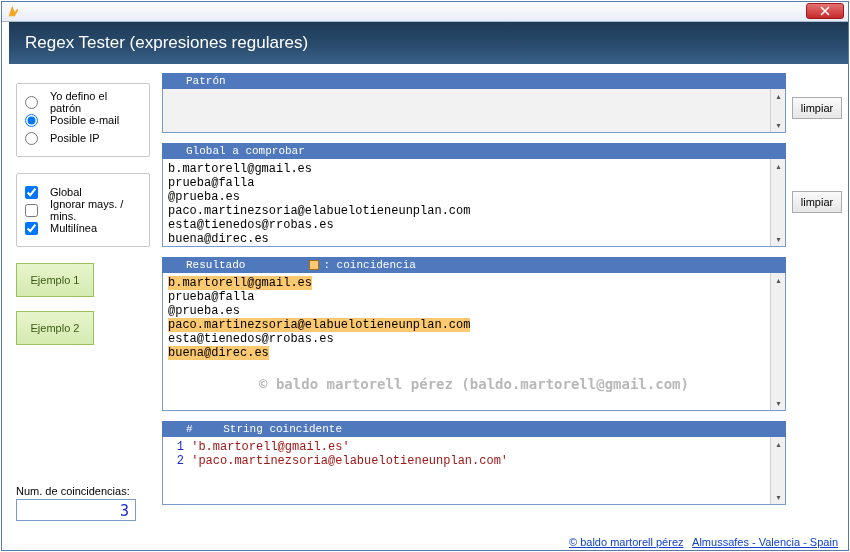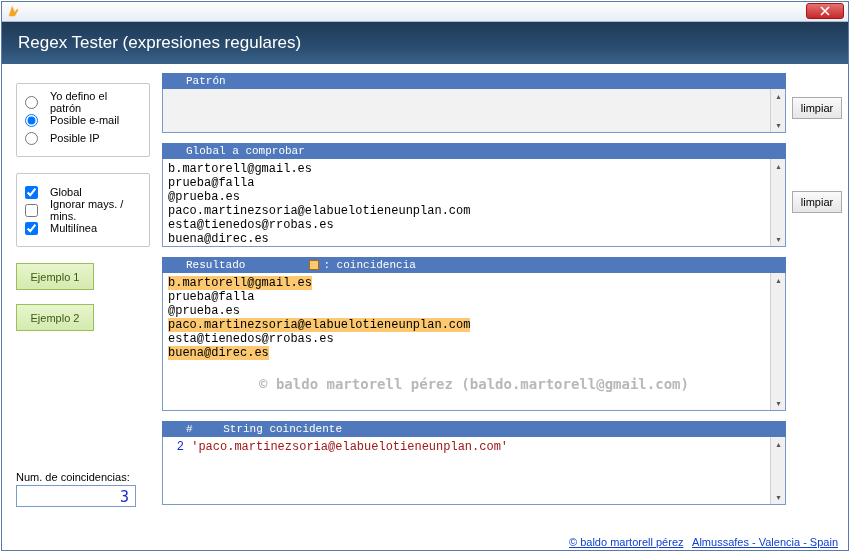--- a/index.html
+++ b/index.html
@@ -4,27 +4,27 @@
 <style>
 * { box-sizing: border-box; margin: 0; padding: 0; }
 body { font-family: "Segoe UI", Tahoma, sans-serif; font-size: 11px; background: #fff; width: 850px; height: 552px; overflow: hidden; position: relative; }
 .window { border: 1px solid #5a7aa8; width: 848px; height: 550px; margin: 1px; position: relative; background: #fff; }
 .titlebar { height: 20px; background: linear-gradient(#fdfdfd,#e8eef7); border-bottom: 1px solid #a8bad0; position: relative; }
 .titlebar-left { position: absolute; left: 4px; top: 2px; display: flex; align-items: center; gap: 4px; }
 .app-icon { width: 14px; height: 14px; }
 .titlebar-right { position: absolute; right: 4px; top: 1px; display: flex; gap: 2px; }
 .close-btn { width: 38px; height: 16px; background: linear-gradient(#e57373,#c62828); border: 1px solid #a01818; border-radius: 3px; display: flex; align-items: center; justify-content: center; cursor: pointer; }
 .close-x { width: 10px; height: 10px; stroke: #fff; stroke-width: 1.6; }
-.header-bar { height: 42px; background: linear-gradient(#1f3a56,#2a4d70 60%,#3a6288); color: #fff; display: flex; align-items: center; padding-left: 16px; font-size: 17px; font-weight: 300; }
+.header-bar { height: 42px; background: linear-gradient(#1f3a56,#2a4d70 60%,#3a6288); color: #fff; display: flex; align-items: center; padding-left: 16px; font-size: 17px; font-weight: 300; margin-left: 7px; }
 .content { position: absolute; top: 63px; bottom: 18px; left: 0; right: 0; }
 .left-col { position: absolute; left: 14px; top: 18px; width: 134px; }
 .group-box { border: 1px solid #c8c8c8; border-radius: 2px; padding: 8px 8px 8px 8px; margin-bottom: 16px; font-size: 11px; }
 .radio-row, .check-row { display: flex; align-items: center; gap: 12px; margin: 2px 0; height: 16px; }
 .radio-row input, .check-row input { margin: 0; }
-.ex-btn { width: 78px; height: 27px; background: linear-gradient(#e8f5cc,#d4eab0); border: 1px solid #9ac05a; color: #3a5a12; font-size: 11px; cursor: pointer; margin-bottom: 14px; display: block; margin-top: 11px; }
+.ex-btn { width: 78px; height: 34px; background: linear-gradient(#e8f5cc,#d4eab0); border: 1px solid #9ac05a; color: #3a5a12; font-size: 11px; cursor: pointer; margin-bottom: 14px; display: block; margin-top: 11px; }
 .match-count-label { font-size: 11px; margin-top: 140px; margin-bottom: 2px; display: block; }
 .match-count-box { width: 120px; height: 22px; border: 1px solid #7a9ac8; background: #fff; text-align: right; padding: 2px 6px; color: #1428cc; font-family: Consolas, monospace; font-size: 15px; line-height: 18px; }
 .main-col { position: absolute; left: 160px; top: 8px; right: 62px; }
 .panel { margin-bottom: 10px; }
 .panel-header { background: #5078bc; color: #fff; font-family: Consolas, "Courier New", monospace; font-size: 11px; padding: 2px 24px; height: 16px; line-height: 12px; display: flex; align-items: center; }
 .panel-body { border: 1px solid #7a9ac8; border-top: none; background: #fff; position: relative; }
 .textarea-like { font-family: Consolas, "Courier New", monospace; font-size: 12px; line-height: 14px; padding: 3px 5px; white-space: pre; overflow: hidden; color: #000; }
 .pattern-body { background: #f2f2f2; height: 44px; }
 .test-body { height: 88px; }
 .result-body { height: 138px; }
@@ -149,21 +149,21 @@
         </div>
       </div>
 
       <div class="panel">
         <div class="panel-header table-header">
           <span class="h1">#</span>
           &nbsp;&nbsp;
           <span>String coincidente</span>
         </div>
         <div class="panel-body table-body">
-          <div class="textarea-like" id="match-rows"><div><span class="idx">2</span> <span class="quoted">'paco.martinezsoria@elabuelotieneunplan.com'</span></div></div>
+          <div class="textarea-like" id="match-rows"><div><span class="idx">1</span> <span class="quoted">'b.martorell@gmail.es'</span></div><div><span class="idx">2</span> <span class="quoted">'paco.martinezsoria@elabuelotieneunplan.com'</span></div></div>
           <div class="scrolltrack">
               <div class="scroll-up">▴</div>
               <div class="scroll-down">▾</div>
             </div>
         </div>
       </div>
     </div>
 
     <button class="clear-btn clear-1">limpiar</button>
     <button class="clear-btn clear-2">limpiar</button>

